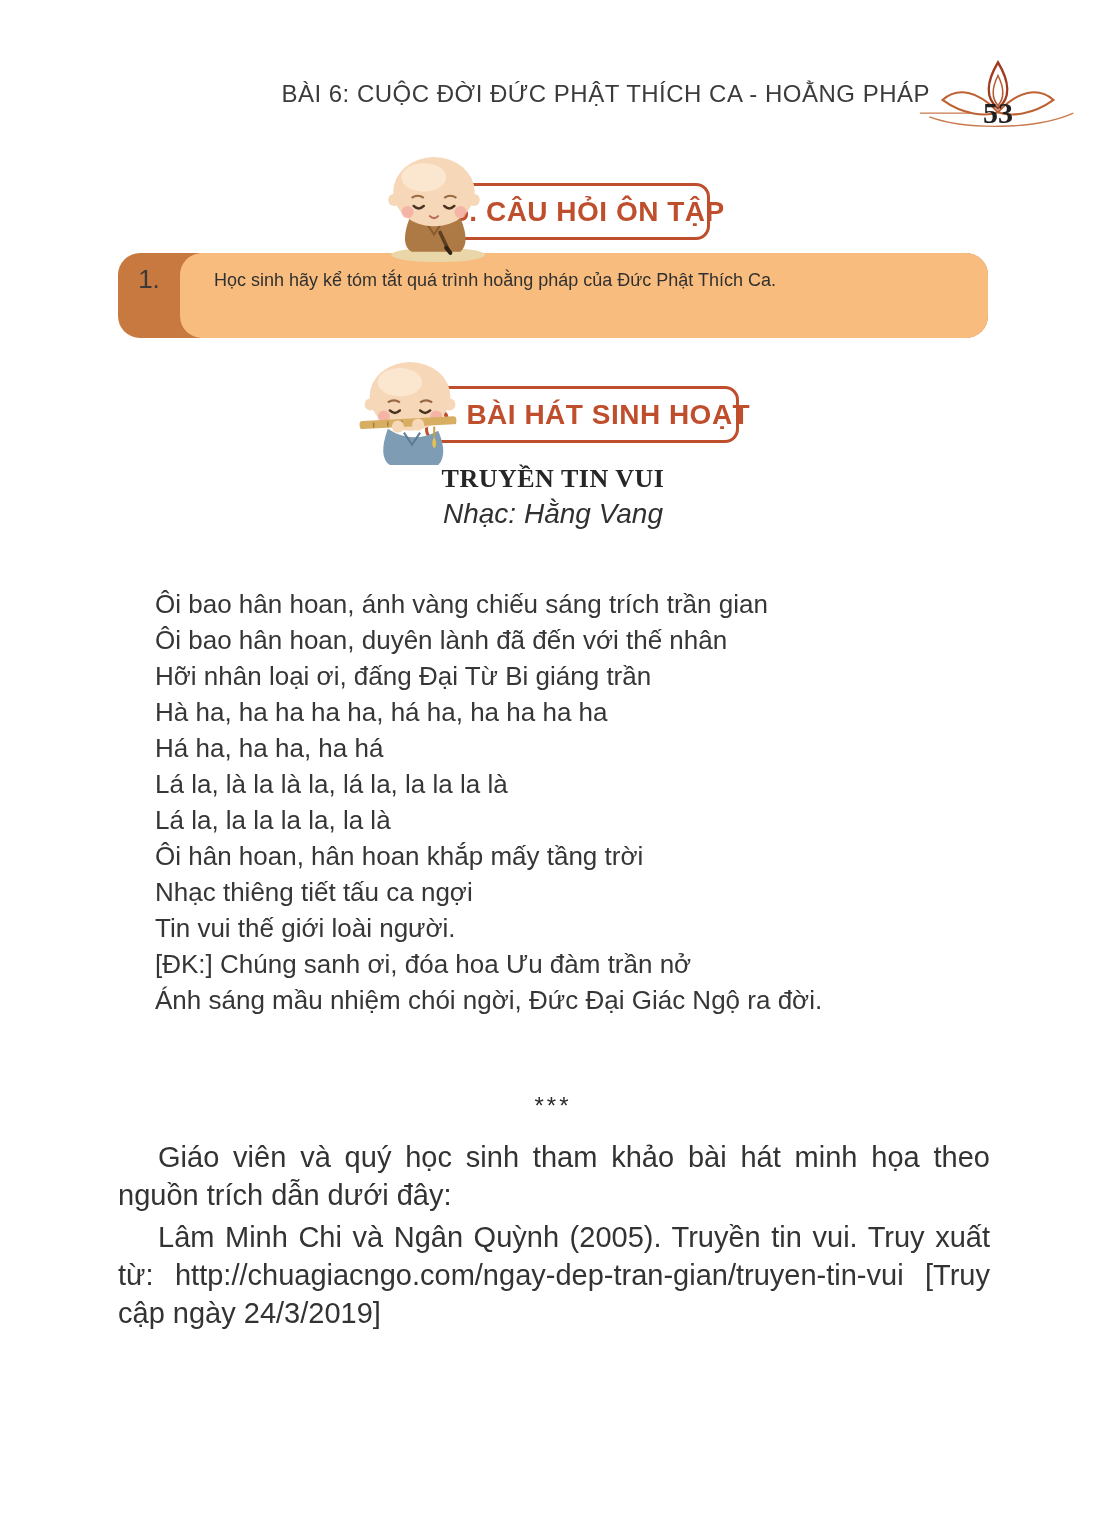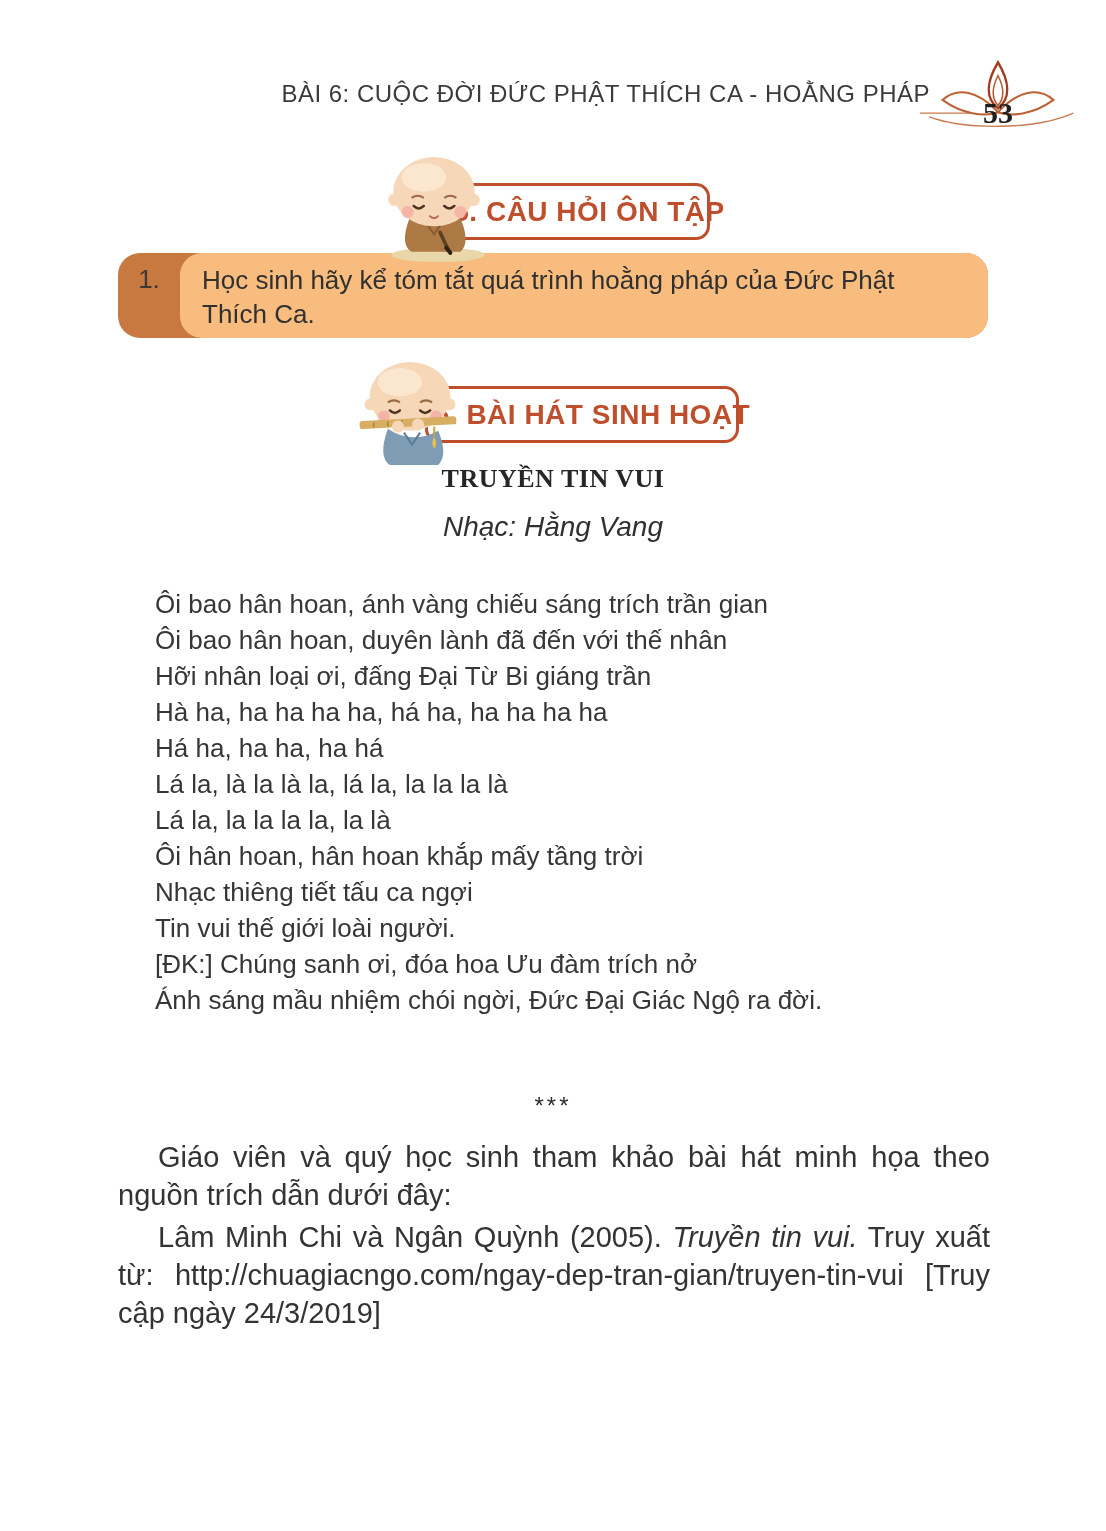--- a/index.html
+++ b/index.html
@@ -45,53 +45,53 @@
   }
   .question-box .light {
     position: absolute; left: 62px; top: 0; right: 0; bottom: 0;
     background: #f8bd7e; border-radius: 22px;
   }
   .question-number {
     position: absolute; left: 0; top: 11px; width: 62px;
     text-align: center; font-size: 26px; color: #3a3a3a; z-index: 1;
   }
   .question-text {
-    position: absolute; left: 84px; right: 26px; top: 10px;
-    font-size: 26px; line-height: 34px; color: #303030; z-index: 1;
+    position: absolute; left: 96px; right: 26px; top: 10px;
+    font-size: 18px; line-height: 34px; color: #303030; z-index: 1;
   }
 
   
   .song-title {
     position: absolute; left: 0; right: 0; top: 464px;
     text-align: center; font-weight: bold; font-size: 26px;
     letter-spacing: 0.5px; color: #262626; font-family: Liberation Serif, serif;
   }
   .song-credit {
     position: absolute; left: 0; right: 0; top: 498px;
-    text-align: center; font-style: italic; font-size: 28px; color: #303030; margin-top: 13px;
+    text-align: center; font-style: italic; font-size: 28px; color: #303030;
   }
   .lyrics {
     position: absolute; left: 155px; top: 586px; right: 80px;
     font-size: 26px; color: #363636;
   }
   .lyric-line { height: 36px; line-height: 36px; white-space: nowrap; }
 
   
   .separator {
     position: absolute; left: 0; right: 0; top: 1092px;
     text-align: center; font-size: 24px; letter-spacing: 3px; color: #2c2c2c;
   }
   .note-para, .ref-para {
     position: absolute; left: 118px; width: 872px;
     font-size: 29px; line-height: 38px;
     text-align: justify; text-indent: 40px; color: #333333;
   }
   .note-para { top: 1138px; }
   .ref-para  { top: 1218px; overflow-wrap: anywhere; }
-  .ref-para .it { font-style: italic; }
+  .ref-para .it { }
 </style>
 </head>
 <body>
 
 <div class="page">
 
   <div class="header-title">BÀI 6: CUỘC ĐỜI ĐỨC PHẬT THÍCH CA - HOẰNG PHÁP</div>
   <div class="lotus-badge">
     <svg viewBox="0 0 170 90">
       <path d="M2,60 H58" stroke="#c97a4e" stroke-width="1.5" fill="none"></path>
@@ -166,21 +166,21 @@
       <div class="lyric-line">Ôi bao hân hoan, ánh vàng chiếu sáng trích trần gian</div>
       <div class="lyric-line">Ôi bao hân hoan, duyên lành đã đến với thế nhân</div>
       <div class="lyric-line">Hỡi nhân loại ơi, đấng Đại Từ Bi giáng trần</div>
       <div class="lyric-line">Hà ha, ha ha ha ha, há ha, ha ha ha ha</div>
       <div class="lyric-line">Há ha, ha ha, ha há</div>
       <div class="lyric-line">Lá la, là la là la, lá la, la la la là</div>
       <div class="lyric-line">Lá la, la la la la, la là</div>
       <div class="lyric-line">Ôi hân hoan, hân hoan khắp mấy tầng trời</div>
       <div class="lyric-line">Nhạc thiêng tiết tấu ca ngợi</div>
       <div class="lyric-line">Tin vui thế giới loài người.</div>
-      <div class="lyric-line">[ĐK:] Chúng sanh ơi, đóa hoa Ưu đàm trích nở</div>
+      <div class="lyric-line">[ĐK:] Chúng sanh ơi, đóa hoa Ưu đàm trần nở</div>
       <div class="lyric-line">Ánh sáng mầu nhiệm chói ngời, Đức Đại Giác Ngộ ra đời.</div>
     </div>
 
   <div class="separator">***</div>
   <div class="note-para">Giáo viên và quý học sinh tham khảo bài hát minh họa theo nguồn trích dẫn dưới đây:</div>
   <div class="ref-para"><span>Lâm Minh Chi và Ngân Quỳnh (2005). </span><span class="it">Truyền tin vui.</span><span> Truy xuất từ: http://chuagiacngo.com/ngay-dep-tran-gian/truyen-tin-vui [Truy cập ngày 24/3/2019]</span></div>
 
 </div>
 
 </body></html>

